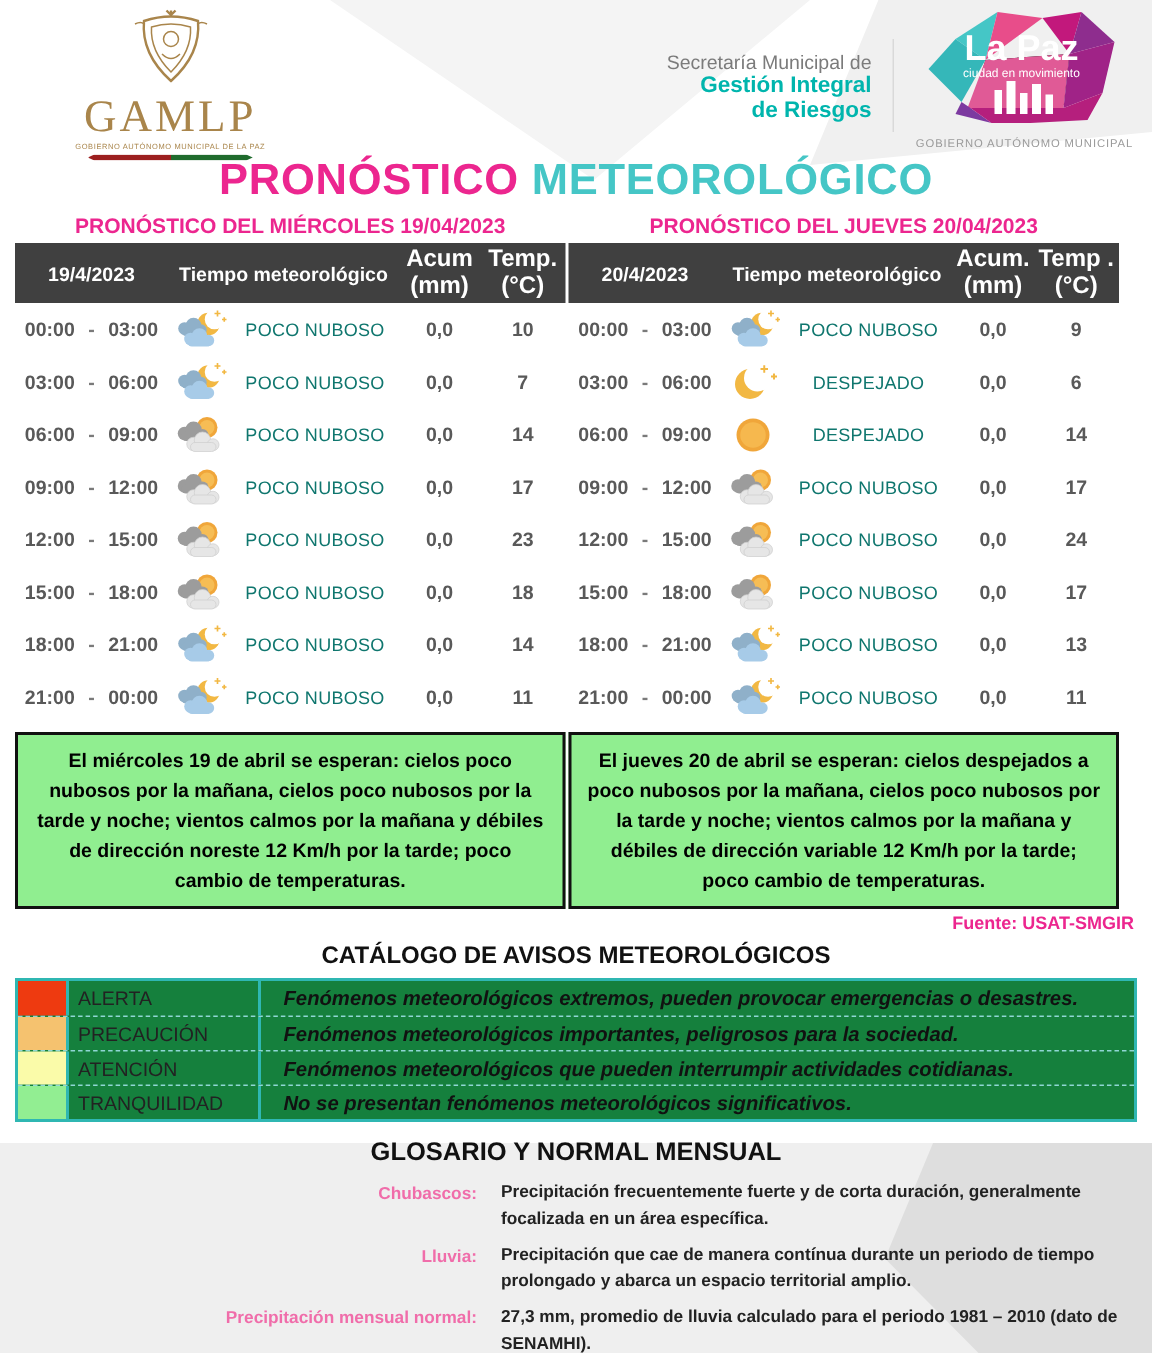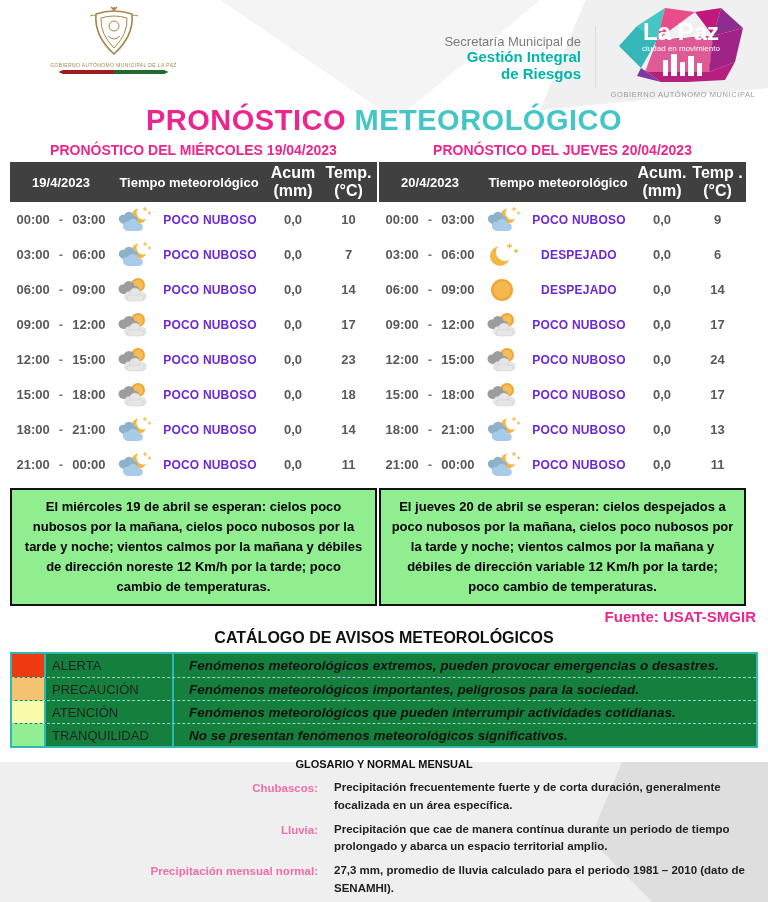--- a/index.html
+++ b/index.html
@@ -45,42 +45,42 @@
   .fc-title { text-align:center; color:#ec268f; font-size:14px; font-weight:bold; height:22px; line-height:20px; }
   .fc-header { background:#404040; color:#fff; height:40px; display:grid;
                grid-template-columns:102px 154px 54px 57px; align-items:center; }
   .hc { text-align:center; font-weight:bold; font-size:13px; }
   .hc-acum,.hc-temp { font-size:16px; line-height:1.15; display:flex; flex-direction:column; }
   .fc-rows { background:#fff; }
   .frow { height:35px; display:grid; grid-template-columns:102px 42px 112px 54px 57px; align-items:center; }
   .c-time { display:flex; justify-content:center; gap:9px; font-size:13px; color:#595959; font-weight:600; }
   .c-time .dash { color:#7a7a7a; }
   .wicon { display:flex; justify-content:center; align-items:center; }
-  .c-desc { text-align:center; font-size:12px; font-weight:700; color:#6d28d9; letter-spacing:.2px; }
+  .c-desc { text-align:center; font-size:12px; font-weight:400; color:#0f766e; letter-spacing:.2px; }
   .c-acum,.c-temp { text-align:center; font-size:13px; font-weight:600; color:#595959; }
   .fc-summary { margin-top:6px; min-height:118px; background:#90ee90; border:2px solid #111;
                 display:flex; align-items:center; justify-content:center; text-align:center;
                 font-size:13px; font-weight:bold; color:#000; line-height:1.55; padding:6px 10px; }
 
   
-  .fuente { text-align:right; padding:2px 12px 0; font-size:15px; font-weight:bold; color:#ec268f; height:20px; }
+  .fuente { text-align:right; padding:2px 12px 0; font-size:12px; font-weight:bold; color:#ec268f; height:20px; }
 
   
   .catalog-title { text-align:center; font-size:16px; font-weight:bold; color:#111; margin:3px 0 5px; }
   .catalog { margin:0 10px; border:2px solid #2fb7b2; background:#15803d; }
   .crow { display:grid; grid-template-columns:32px 128px 1fr; height:23px; }
   .crow + .crow { border-top:1px dashed #8fd6d4; }
   .swatch { height:100%; }
   .clevel { border-left:2px solid #2fb7b2; display:flex; align-items:center; padding-left:6px;
             font-size:13px; color:#222; }
   .cdesc { border-left:2px solid #2fb7b2; display:flex; align-items:center; padding-left:15px;
            font-size:13.5px; font-style:italic; font-weight:600; color:#111; }
 
   
-  .glossary-title { text-align:center; font-size:11px; font-weight:bold; color:#111; margin:10px 0 6px; }
+  .glossary-title { text-align:center; font-size:17px; font-weight:bold; color:#111; margin:10px 0 6px; }
   .gentry { display:grid; grid-template-columns:318px 1fr; column-gap:16px; padding:3px 14px 3px 0; }
   .gterm { text-align:right; color:#f06daa; font-weight:bold; font-size:11.5px; line-height:1.5; padding-top:1px; }
   .gdef { font-size:11.5px; font-weight:bold; color:#222; line-height:1.55; max-width:560px; }
 </style>
 </head>
 <body>
 
 <div class="page">
   <div class="deco deco-1"></div>
   <div class="deco deco-2"></div>
@@ -96,20 +96,21 @@
             <g fill="none" stroke="#a9854b" stroke-width="1.6">
               <path d="M30 4 l3 -3 M30 4 l-3 -3 M30 1 v4"></path>
               <path d="M12 8 Q30 2 48 8 Q50 30 30 48 Q10 30 12 8 Z"></path>
               <path d="M17 12 Q30 8 43 12 Q44 28 30 42 Q16 28 17 12 Z" stroke-width="1"></path>
               <circle cx="30" cy="20" r="5" stroke-width="1"></circle>
               <path d="M24 30 q6 6 12 0" stroke-width="1"></path>
               <path d="M6 10 q4 -2 6 0 M54 10 q-4 -2 -6 0" stroke-width="1"></path>
             </g>
           </svg>
         </span>
+        <div class="gamlp-word">GAMLP</div>
         <div class="gamlp-sub">GOBIERNO AUTÓNOMO MUNICIPAL DE LA PAZ</div>
         <div class="gamlp-ribbon"></div>
       </div>
 
       <div class="sec-block">
         <div class="sec-l1">Secretaría Municipal de</div>
         <div class="sec-l2">Gestión Integral</div>
         <div class="sec-l2">de Riesgos</div>
       </div>
 

